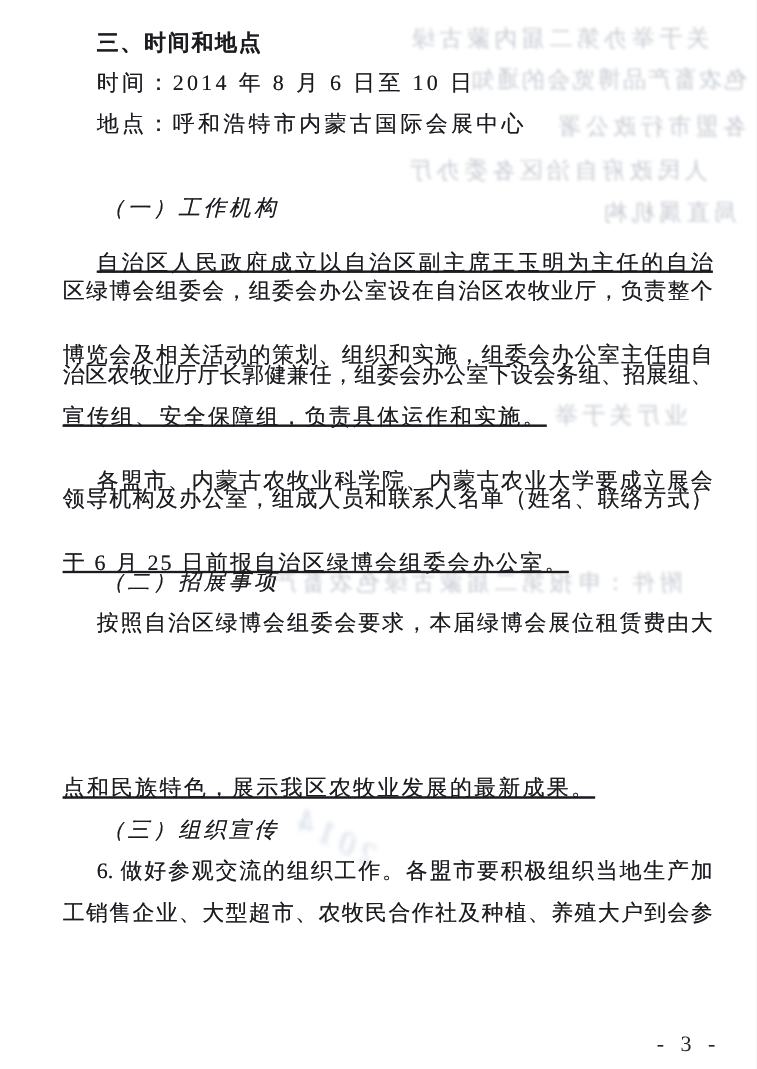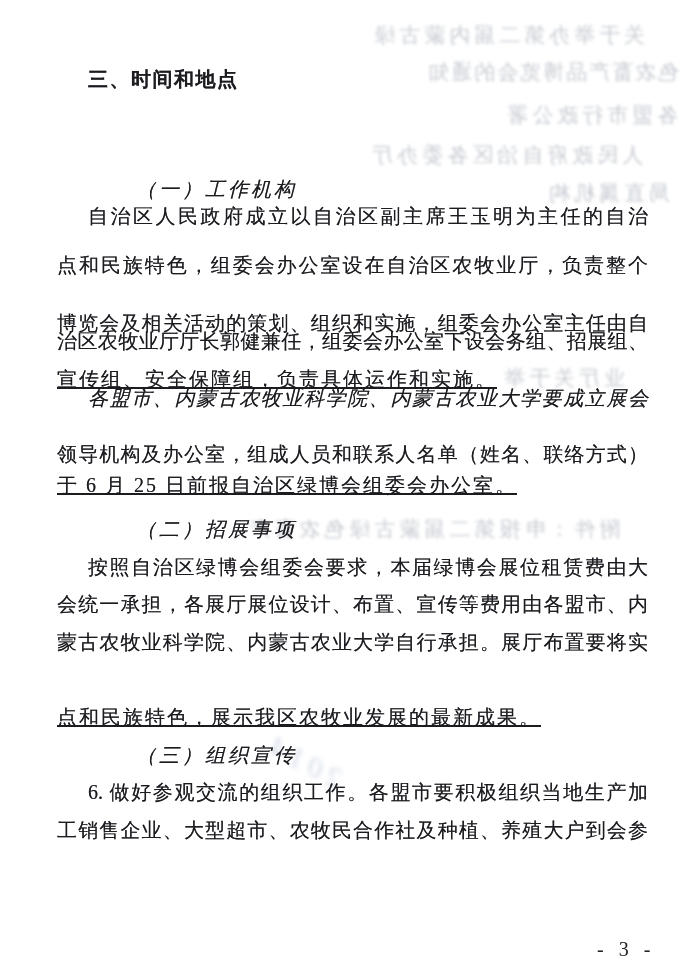--- a/index.html
+++ b/index.html
@@ -14,23 +14,23 @@
   }
   
   .ln {
     position:absolute;
     font-size:20px;
     line-height:27px;
     white-space:nowrap;
     text-shadow:0 0 0.5px rgba(25,25,30,0.65);
   }
   
-  .h  { font-family:Liberation Sans, sans-serif; font-weight:700; letter-spacing:1.5px;margin-top:40px; }
+  .h  { font-family:Liberation Sans, sans-serif; font-weight:700; letter-spacing:1.5px; }
   
-  .sub { left:93px; font-style:italic; letter-spacing:3px;margin-left:43px; }
+  .sub { left:93px; font-style:italic; letter-spacing:3px; }
   
   .info { left:88px; letter-spacing:3px; }
   
   .jf {
     left:57px; width:591px;
     white-space:normal;
     text-align:justify; text-align-last:justify;
   }
   
   .ji {
@@ -82,37 +82,37 @@
   <span class="ghost" style="top:21px;  left:370px;">关于举办第二届内蒙古绿</span>
   <span class="ghost" style="top:58px;  left:426px; letter-spacing:2px;">色农畜产品博览会的通知</span>
   <span class="ghost" style="top:101px; left:503px;">各盟市行政公署</span>
   <span class="ghost" style="top:141px; left:368px;">人民政府自治区各委办厅</span>
   <span class="ghost" style="top:179px; left:545px;">局直属机构</span>
   <span class="ghost" style="top:364px; left:500px;">业厅关于举</span>
   <span class="ghost" style="top:515px; left:245px;">附件：申报第二届蒙古绿色农畜产</span>
   <span class="stamp-ghost">2014</span>
 
   <div class="ln h" style="top:26px;  left:88px;">三、时间和地点</div>
+  <div class="ln info" style="top:63px;">时间：2014 年 8 月 6 日至 10 日</div>
+  <div class="ln info" style="top:100px;">地点：呼和浩特市内蒙古国际会展中心</div>
   <div class="ln sub" style="top:176px;">（一）工作机构</div>
 
-  <div class="ln ji" style="top:203px;">自治区人民政府成立以自治区副主席王玉明为主任的自治</div>
-  <div class="ln jf" style="top:252px;">点和民族特色，组委会办公室设在自治区农牧业厅，负责整个</div>
+  <div class="ln ji" style="top:226px;text-decoration:underline;">自治区人民政府成立以自治区副主席王玉明为主任的自治</div>
+  <div class="ln jf" style="top:252px;">区绿博会组委会，组委会办公室设在自治区农牧业厅，负责整个</div>
   <div class="ln jf" style="top:290px;margin-top:20px;">博览会及相关活动的策划、组织和实施，组委会办公室主任由自</div>
   <div class="ln jf" style="top:328px;">治区农牧业厅厅长郭健兼任，组委会办公室下设会务组、招展组、</div>
   <div class="ln tail" style="top:366px;">宣传组、安全保障组，负责具体运作和实施。</div>
 
-  <div class="ln ji" style="top:385px;font-style:italic;">各盟市、内蒙古农牧业科学院、内蒙古农业大学要成立展会</div>
+  <div class="ln ji" style="top:425px;">各盟市、内蒙古农牧业科学院、内蒙古农业大学要成立展会</div>
   <div class="ln jf" style="top:441px;">领导机构及办公室，组成人员和联系人名单（姓名、联络方式）</div>
-  <div class="ln tail" style="top:472px;">于 6 月 25 日前报自治区绿博会组委会办公室。</div>
+  <div class="ln tail" style="top:499px;">于 6 月 25 日前报自治区绿博会组委会办公室。</div>
 
   <div class="ln sub" style="top:516px;">（二）招展事项</div>
 
   <div class="ln ji" style="top:554px;">按照自治区绿博会组委会要求，本届绿博会展位租赁费由大</div>
-  <div class="ln jf" style="top:591px;">会统一承担，各展厅展位设计、布置、宣传等费用由各盟市、内</div>
-  <div class="ln jf" style="top:629px;">蒙古农牧业科学院、内蒙古农业大学自行承担。展厅布置要将实</div>
   <div class="ln tail" style="top:704px;">点和民族特色，展示我区农牧业发展的最新成果。</div>
 
   <div class="ln sub" style="top:742px;">（三）组织宣传</div>
 
   <div class="ln ji" style="top:779px;">6. 做好参观交流的组织工作。各盟市要积极组织当地生产加</div>
   <div class="ln jf" style="top:817px;">工销售企业、大型超市、农牧民合作社及种植、养殖大户到会参</div>
 
   <div class="pagenum">- 3 -</div>
 
 </div>

